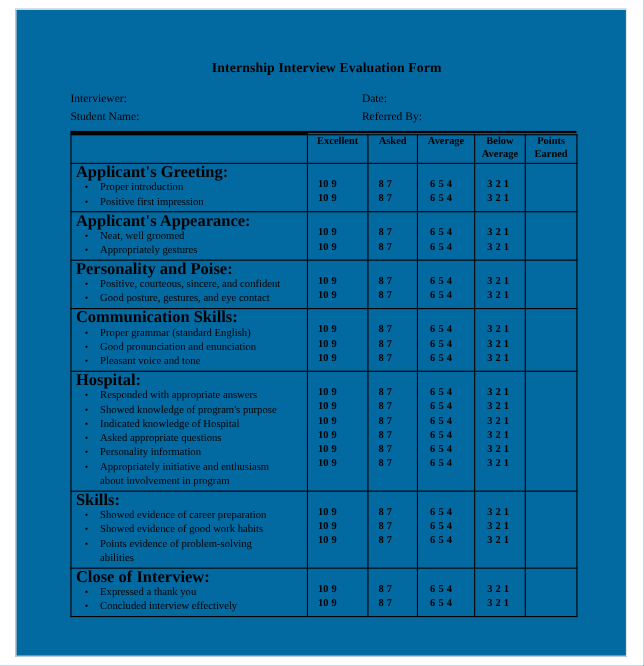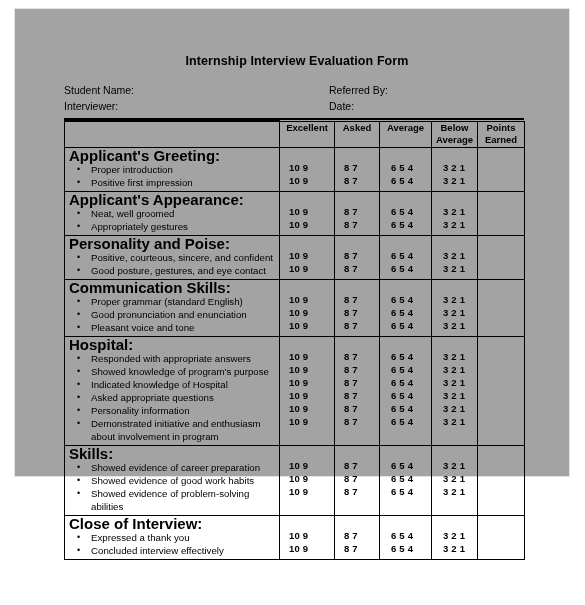--- a/index.html
+++ b/index.html
@@ -12,24 +12,25 @@
     height: 605px;
     font-family: "Liberation Sans", sans-serif;
     color: #000000;
     overflow: hidden;
   }
   #page {
     position: absolute;
     left: 14px;
     top: 8px;
     width: 556px;
-    height: 469px;
-    background: #a3a3a3;
+    height: 589px;
+    background: #0369a1;
     border: 1px solid #e3e3e3;
     box-sizing: border-box;
+    font-family: Liberation Serif, serif;
   }
   #sheet {
     position: absolute;
     left: 49px;   
     top: 45px;
     width: 460px;
   }
 
   .form-title {
     text-align: center;
@@ -137,26 +138,26 @@
 </style>
 </head>
 <body>
 
 <div id="page">
   <div id="sheet">
 
     <div class="form-title">Internship Interview Evaluation Form</div>
 
     <div class="meta-row">
+      <div class="meta-left">Interviewer:</div>
+      <div class="meta-right">Date:</div>
+    </div>
+    <div class="meta-row">
       <div class="meta-left">Student Name:</div>
       <div class="meta-right">Referred By:</div>
-    </div>
-    <div class="meta-row">
-      <div class="meta-left">Interviewer:</div>
-      <div class="meta-right">Date:</div>
     </div>
 
     <div class="rule"></div>
 
     <table class="evalform">
       <colgroup>
         <col class="c-item">
           <col class="c-exc">
           <col class="c-good">
         <col class="c-avg">
@@ -301,21 +302,21 @@
           </tr>
           <tr>
             <td>
               <div class="sec-head">Hospital:</div>
               <ul class="items">
                 <li><span class="bullet">•</span><span>Responded with appropriate answers</span></li>
                 <li><span class="bullet">•</span><span>Showed knowledge of program's purpose</span></li>
                 <li><span class="bullet">•</span><span>Indicated knowledge of Hospital</span></li>
                 <li><span class="bullet">•</span><span>Asked appropriate questions</span></li>
                 <li><span class="bullet">•</span><span>Personality information</span></li>
-                <li><span class="bullet">•</span><span>Demonstrated initiative and enthusiasm</span><span class="cont">about involvement in program</span></li>
+                <li><span class="bullet">•</span><span>Appropriately initiative and enthusiasm</span><span class="cont">about involvement in program</span></li>
               </ul>
             </td>
             <td class="scorecell">
               <div class="blankline">&nbsp;</div>
               <div class="sline">10  9</div>
               <div class="sline">10  9</div>
               <div class="sline">10  9</div>
               <div class="sline">10  9</div>
               <div class="sline">10  9</div>
               <div class="sline">10  9</div>
@@ -352,21 +353,21 @@
               <div class="spacer">&nbsp;</div>
             </td>
             <td class="pts-cell">&nbsp;</td>
           </tr>
           <tr>
             <td>
               <div class="sec-head">Skills:</div>
               <ul class="items">
                 <li><span class="bullet">•</span><span>Showed evidence of career preparation</span></li>
                 <li><span class="bullet">•</span><span>Showed evidence of good work habits</span></li>
-                <li><span class="bullet">•</span><span>Showed evidence of problem-solving</span><span class="cont">abilities</span></li>
+                <li><span class="bullet">•</span><span>Points evidence of problem-solving</span><span class="cont">abilities</span></li>
               </ul>
             </td>
             <td class="scorecell">
               <div class="blankline">&nbsp;</div>
               <div class="sline">10  9</div>
               <div class="sline">10  9</div>
               <div class="sline">10  9</div>
               <div class="spacer">&nbsp;</div>
             </td>
             <td class="scorecell">

